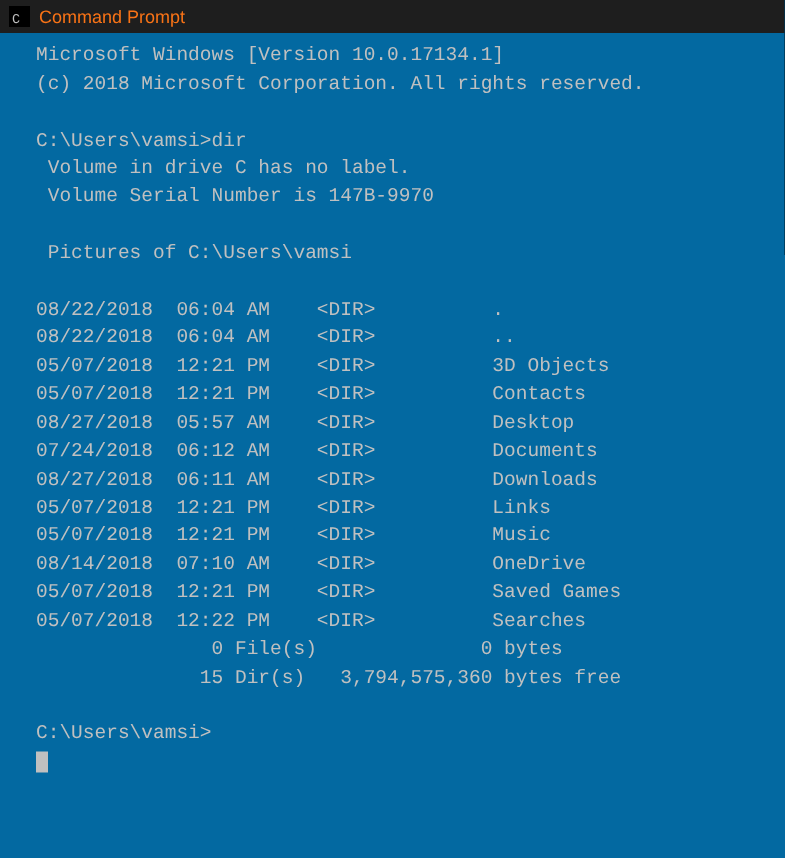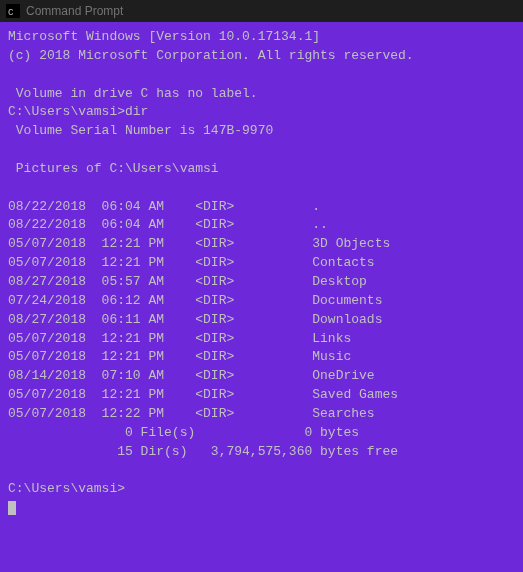--- a/index.html
+++ b/index.html
@@ -35,30 +35,30 @@
       justify-content: center;
       flex-shrink: 0;
     }
 
     .title-bar-icon svg {
       width: 12px;
       height: 12px;
     }
 
     .title-bar-text {
-      color: #737373;
+      color: #f97316;
       font-size: 12px;
       font-family: 'Segoe UI', Arial, sans-serif;
       flex: 1;
     }
 
     .terminal {
-      background: #6d28d9;
+      background: #0369a1;
       color: #c0c0c0;
-      padding: 6px 8px;
+      padding: 6px 24px;
       height: calc(572px - 22px);
       overflow: hidden;
       line-height: 1.45;
       white-space: pre;
     }
 
     .cursor {
       display: inline-block;
       width: 8px;
       height: 14px;
@@ -81,22 +81,22 @@
       <rect width="12" height="12" fill="#000"></rect>
       <text x="1" y="10" font-size="9" fill="#c0c0c0" font-family="Courier New">C</text>
     </svg>
   </div>
   <span class="title-bar-text">Command Prompt</span>
 </div>
 
 <div class="terminal"><span>Microsoft Windows [Version 10.0.17134.1]
 </span><span>(c) 2018 Microsoft Corporation. All rights reserved.
 </span><span>
+</span><span>C:\Users\vamsi&gt;dir
 </span><span> Volume in drive C has no label.
-</span><span>C:\Users\vamsi&gt;dir
 </span><span> Volume Serial Number is 147B-9970
 </span><span>
 </span><span> Pictures of C:\Users\vamsi
 </span><span>
 </span><span>08/22/2018  06:04 AM    &lt;DIR&gt;          .
 </span><span>08/22/2018  06:04 AM    &lt;DIR&gt;          ..
 </span><span>05/07/2018  12:21 PM    &lt;DIR&gt;          3D Objects
 </span><span>05/07/2018  12:21 PM    &lt;DIR&gt;          Contacts
 </span><span>08/27/2018  05:57 AM    &lt;DIR&gt;          Desktop
 </span><span>07/24/2018  06:12 AM    &lt;DIR&gt;          Documents

